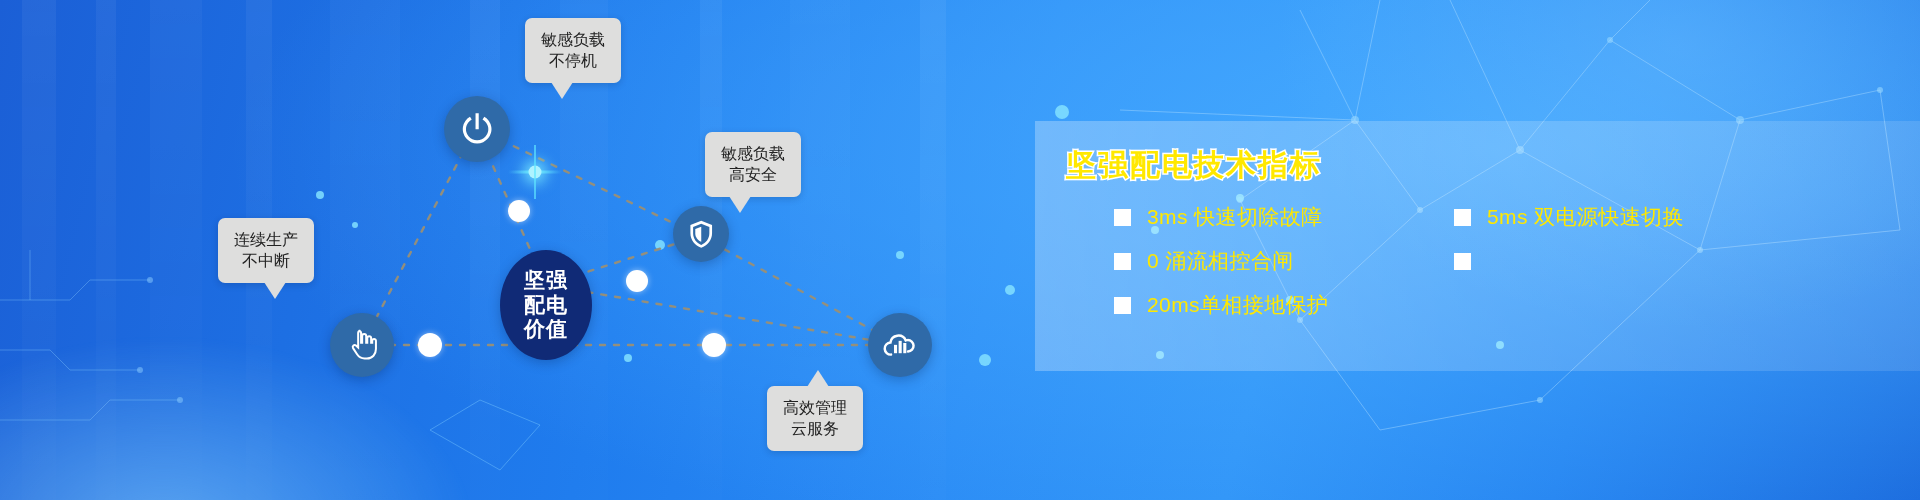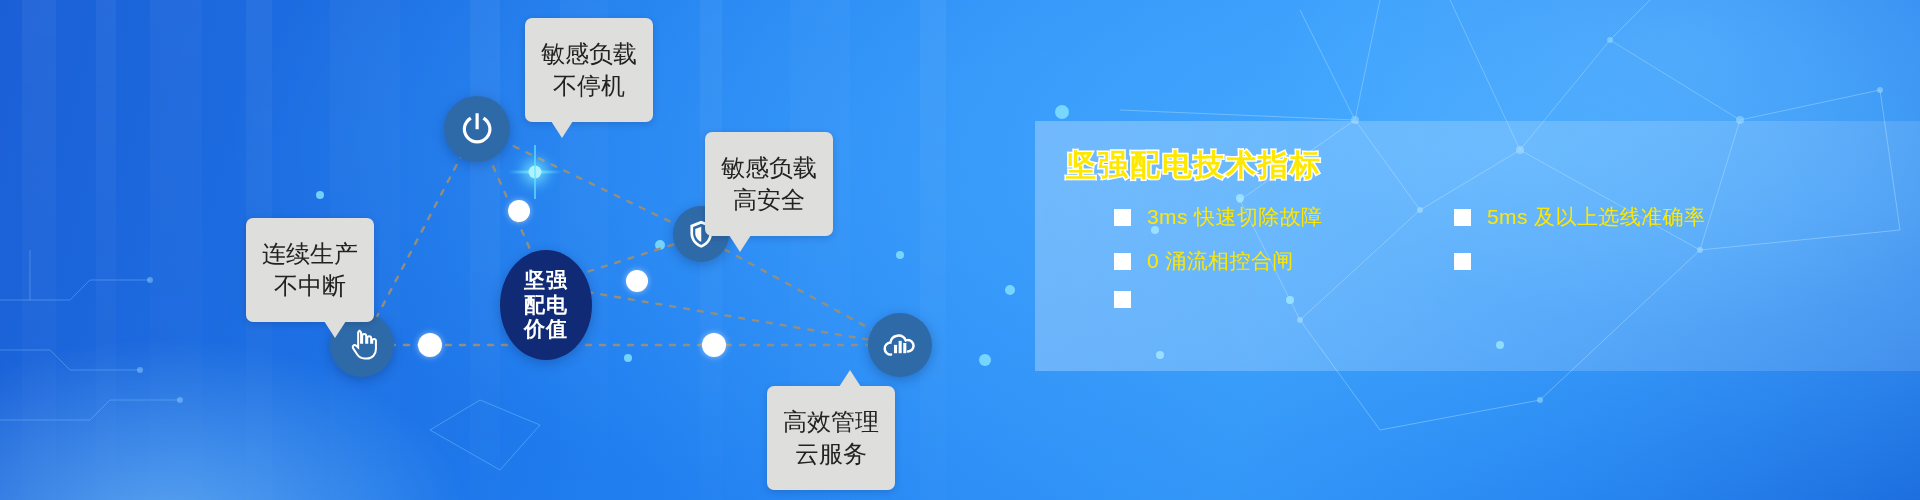--- a/index.html
+++ b/index.html
@@ -43,21 +43,21 @@
   .node.icon-node svg{width:58%;height:58%;fill:#ffffff;}
   .node.center{
     background:#102a76;color:#fff;font-weight:bold;font-size:21px;line-height:1.18;
     text-align:center;letter-spacing:1px;
   }
   .dot{position:absolute;border-radius:50%;background:#ffffff;box-shadow:0 0 6px rgba(255,255,255,.5);}
 
   
   .bubble{
     position:absolute;background:#dededd;color:#222;border-radius:7px;
-    font-size:24px;line-height:1.34;text-align:center;padding:20px 16px;
+    font-size:16px;line-height:1.34;text-align:center;padding:11px 16px;
     box-shadow:0 2px 7px rgba(0,20,60,.18);white-space:nowrap;
   }
   .bubble .tail{
     position:absolute;width:0;height:0;
     border-left:11px solid transparent;border-right:11px solid transparent;
     border-top:17px solid #dededd;
   }
   .bubble .tail.up{
     border-top:none;border-bottom:17px solid #dededd;
   }
@@ -235,21 +235,21 @@
       <div>不停机</div>
       <span class="tail" style="left:26px;bottom:-16px;"></span>
     </div>
 
     <div class="bubble" style="left:705px;top:132px;">
       <div>敏感负载</div>
       <div>高安全</div>
       <span class="tail" style="left:24px;bottom:-16px;"></span>
     </div>
 
-    <div class="bubble" style="left:218px;top:218px;margin-left:28px;">
+    <div class="bubble" style="left:218px;top:218px;">
       <div>连续生产</div>
       <div>不中断</div>
       <span class="tail" style="right:28px;bottom:-16px;"></span>
     </div>
 
     <div class="bubble" style="left:767px;top:386px;">
       <div>高效管理</div>
       <div>云服务</div>
       <span class="tail up" style="right:34px;top:-16px;"></span>
     </div>
@@ -258,28 +258,29 @@
   <div class="panel">
     <div class="panel-title">坚强配电技术指标</div>
 
     <div class="items">
       <div class="item">
         <span class="sq"></span>
         <span class="item-label">3ms 快速切除故障</span>
       </div>
       <div class="item">
         <span class="sq"></span>
-        <span class="item-label">5ms 及以上选线准确率</span>
+        <span class="item-label">5ms 双电源快速切换</span>
       </div>
       <div class="item">
         <span class="sq"></span>
         <span class="item-label">0 涌流相控合闸</span>
       </div>
       <div class="item">
         <span class="sq"></span>
       </div>
       <div class="item">
         <span class="sq"></span>
+        <span class="item-label">20ms单相接地保护</span>
       </div>
     </div>
   </div>
 
 </div>
 
 </body></html>

